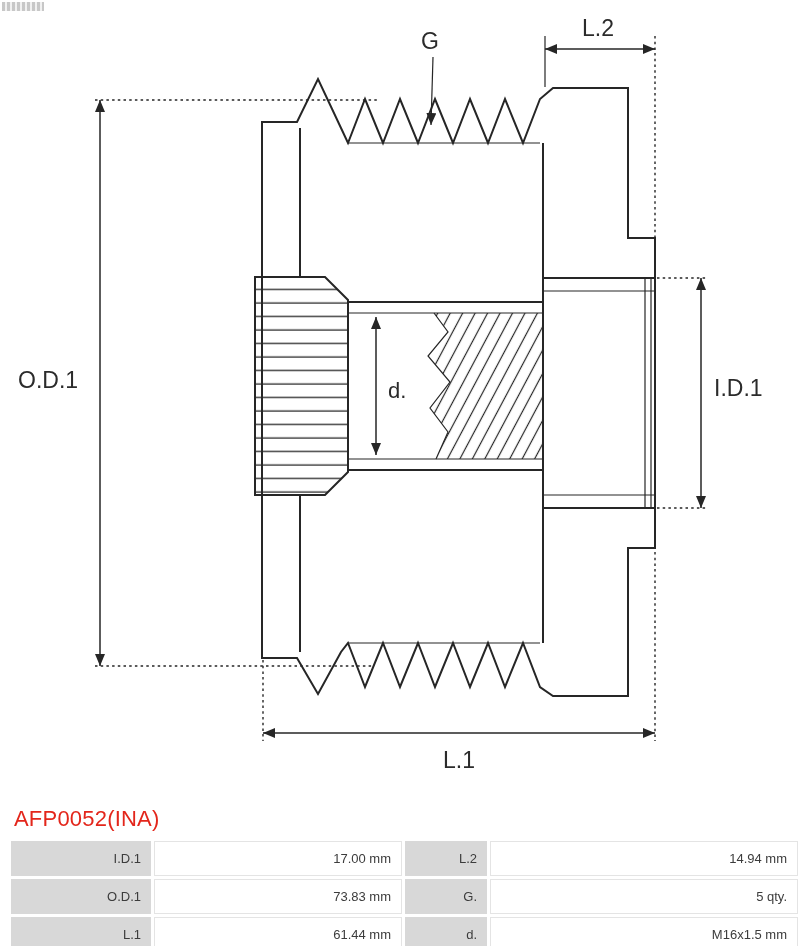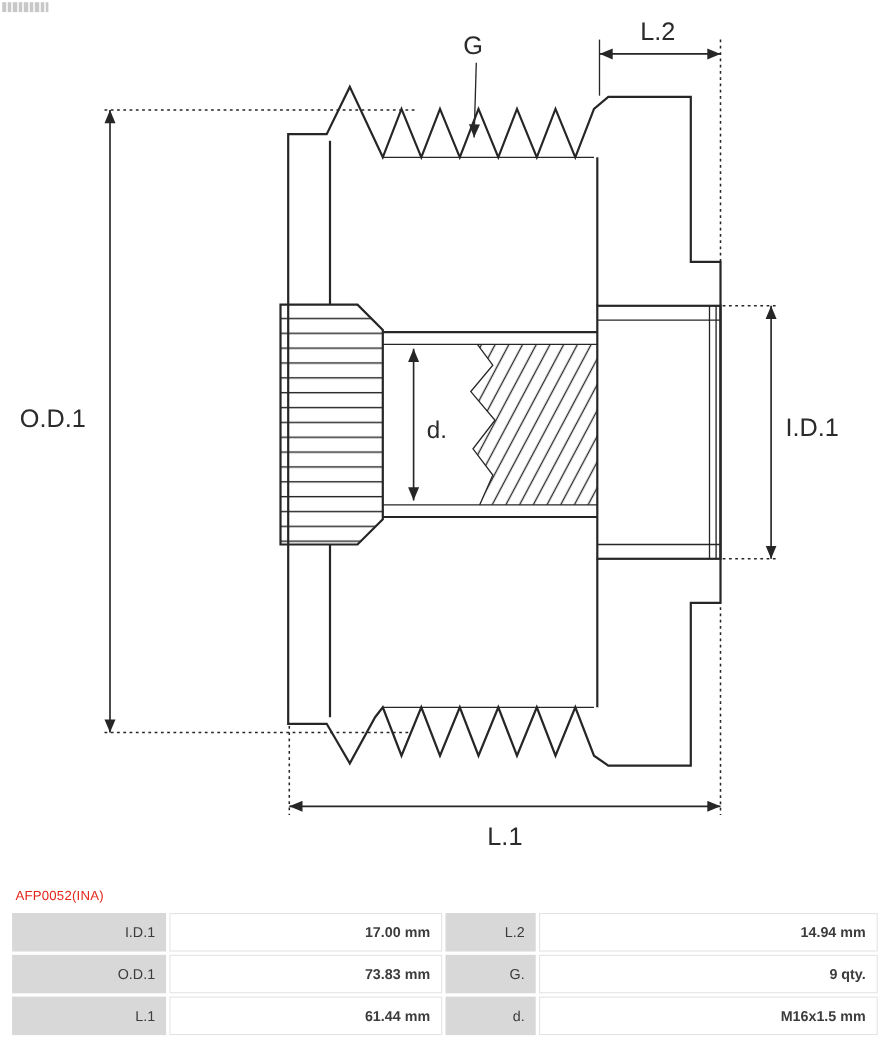--- a/index.html
+++ b/index.html
@@ -14,33 +14,33 @@
     opacity:.75;
   }
   svg .ln{stroke:#262626;stroke-width:2;fill:none;stroke-linejoin:miter;stroke-linecap:butt;}
   svg .thin{stroke:#262626;stroke-width:1.2;fill:none;}
   svg .dash{stroke:#262626;stroke-width:1.4;fill:none;stroke-dasharray:2.5 3.2;}
   svg .dim{stroke:#262626;stroke-width:1.5;fill:none;}
   svg text.dimlabel{font-size:23px;fill:#2b2b2b;font-family:"Liberation Sans",sans-serif;}
   svg text.small{font-size:22px;}
   .part-number{
     margin:10px 0 6px 14px;
-    font-size:12px;color:#e3261b;letter-spacing:.2px;
+    font-size:22px;color:#e3261b;letter-spacing:.2px;
   }
   table.spec{
     border-collapse:separate;border-spacing:3px;
     width:793px;margin:0 8px;table-layout:fixed;
   }
   table.spec td{
     font-size:13px;color:#3c3c3c;height:29px;
     padding:2px 10px 2px 4px;text-align:right;vertical-align:middle;
     white-space:nowrap;overflow:hidden;
   }
   td.lbl{background:#d8d8d8;}
-  td.val{background:#ffffff;border:1px solid #e4e4e4;font-weight:bold;}
+  td.val{background:#ffffff;border:1px solid #e4e4e4;}
 </style>
 </head>
 <body>
 
 <div class="page">
 
   <div class="watermark"></div>
 
   <svg width="809" height="792" viewBox="0 0 809 792">
     <defs>
@@ -152,21 +152,21 @@
       <tr>
         <td class="lbl">I.D.1</td>
         <td class="val">17.00 mm</td>
         <td class="lbl">L.2</td>
         <td class="val">14.94 mm</td>
       </tr>
       <tr>
         <td class="lbl">O.D.1</td>
         <td class="val">73.83 mm</td>
         <td class="lbl">G.</td>
-        <td class="val">9 qty.</td>
+        <td class="val">5 qty.</td>
       </tr>
       <tr>
         <td class="lbl">L.1</td>
         <td class="val">61.44 mm</td>
         <td class="lbl">d.</td>
         <td class="val">M16x1.5 mm</td>
       </tr>
     </tbody>
   </table>
 

